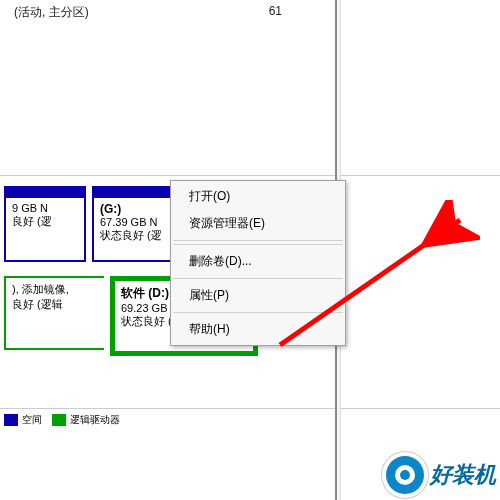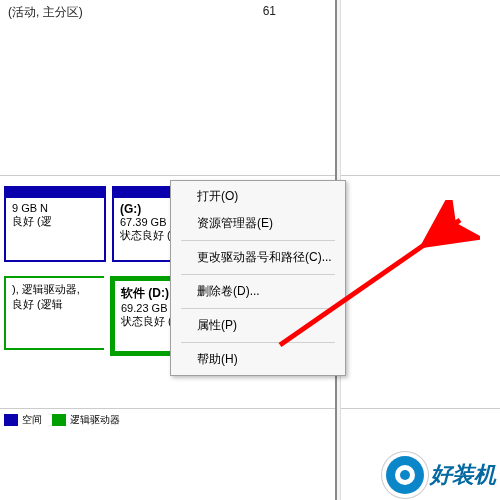--- a/index.html
+++ b/index.html
@@ -1,40 +1,40 @@
 <!DOCTYPE html>
 <html><head>
 <meta charset="utf-8">
 <style>
   * { box-sizing: border-box; margin: 0; padding: 0; }
   body { font-family: "Microsoft YaHei", Arial, sans-serif; font-size: 12px; background: #fff; width: 500px; height: 500px; overflow: hidden; position: relative; }
-  .header-row { padding: 4px 8px; color: #222; display: flex; }
+  .header-row { padding: 4px 14px; color: #222; display: flex; }
   .header-cell { white-space: nowrap; }
   .hval { margin-left: 180px; }
   .divider-area { margin-top: 150px; border-top: 1px solid #ccc; }
   .partitions { display: flex; gap: 6px; padding: 4px; margin-top: 6px; }
-  .blue-box { background: #fff; border: 2px solid #0b00ae; padding: 4px 6px; width: 102px; height: 76px; }
+  .blue-box { background: #fff; border: 2px solid #0b00ae; padding: 4px 6px; width: 82px; height: 76px; }
   .blue-header { height: 10px; background: #0b00ae; margin: -4px -6px 4px -6px; }
   .blue-box .title { font-weight: bold; }
   .blue-box .line { font-size: 11px; white-space: nowrap; overflow: hidden; }
   .blue-box.cut { width: 20px; overflow: hidden; }
   .blue-box.cut .line,.blue-box.cut .title{ margin-left:-2px; }
   .green-row { display:flex; gap:6px; padding:4px; margin-top:6px;}
   .green-outer { border: 3px solid #00a000; padding: 0; }
   .green-box { background:#fff; border:2px solid #00a000; padding:4px 6px; width:142px; height:74px;}
   .green-box .title{ font-weight:bold;}
   .green-box .line{ font-size:11px; white-space:nowrap; overflow:hidden;}
   .green-box.left { width: 100px; border-right: none; }
   .legend { margin-top: 48px; padding:4px 4px 6px 4px; border-top:1px solid #ccc; display:flex; align-items:center; gap:4px;}
   .swatch { width:14px; height:12px; display:inline-block;}
   .swatch.blue { background:#0b00ae; }
   .swatch.green { background:#00a000; border:1px solid #00a000;}
   .legend span { font-size:10px;}
   .panel-border { position:absolute; top:0; left:335px; width:6px; height:500px; border-left:2px solid #888; border-right:1px solid #ddd; background:#f4f4f4;}
-  .context-menu { position:absolute; left:170px; top:180px; width:176px; background:#f7f7f7; border:1px solid #a0a0a0; box-shadow:2px 2px 4px rgba(0,0,0,0.25); padding:2px 8px; z-index:5;}
+  .context-menu { position:absolute; left:170px; top:180px; width:176px; background:#f7f7f7; border:1px solid #a0a0a0; box-shadow:2px 2px 4px rgba(0,0,0,0.25); padding:2px 0; z-index:5;}
   .menu-item { padding:5px 18px; font-size:12px; color:#000; cursor:default; white-space:nowrap;}
   .menu-item.disabled { color:#8c8c8c; }
   .menu-sep { height:1px; background:#d0d0d0; margin:3px 2px;}
   .arrow { position:absolute; z-index:6; pointer-events:none; }
   .watermark { position:absolute; right:4px; bottom:6px; display:flex; align-items:center; gap:6px; z-index:7;}
   .wm-icon { width:38px; height:38px; border-radius:50%; background:#0b87c9; display:flex; align-items:center; justify-content:center; box-shadow:0 0 0 4px #fff, 0 0 0 5px #ccc;}
   .wm-eye { width:20px; height:20px; border-radius:50%; background:#fff; position:relative;}
   .wm-eye::after{content:""; position:absolute; width:10px; height:10px; background:#0b87c9; border-radius:50%; top:5px; left:5px;}
   .wm-text { font-size:22px; font-weight:bold; color:#0369a1; font-style:italic; text-shadow:0 1px 0 #fff;}
 </style>
@@ -64,21 +64,21 @@
       <div class="blue-header"></div>
       <div class="title">(H</div>
       <div class="line">67.3</div>
       <div class="line">状态</div>
     </div>
   </div>
 
   <div class="green-row">
     <div class="green-box left">
       <div class="title"></div>
-      <div class="line">), 逻辑驱动器,</div>
+      <div class="line">), 添加镜像,</div>
       <div class="line">良好 (逻辑</div>
     </div>
     <div class="green-outer">
       <div class="green-box">
         <div class="title">软件  (D:)</div>
         <div class="line">69.23 GB NTF</div>
         <div class="line">状态良好 (逻辑</div>
       </div>
     </div>
   </div>
@@ -90,21 +90,20 @@
     <span>逻辑驱动器</span>
   </div>
 </div>
 
 <div class="panel-border"></div>
 
 <div class="context-menu">
   <div class="menu-item">打开(O)</div>
   <div class="menu-item">资源管理器(E)</div>
   <div class="menu-sep"></div>
-  <div class="menu-item">更改驱动器号和路径(C)...</div>
   <div class="menu-sep"></div>
   <div class="menu-item">删除卷(D)...</div>
   <div class="menu-sep"></div>
   <div class="menu-item">属性(P)</div>
   <div class="menu-sep"></div>
   <div class="menu-item">帮助(H)</div>
 </div>
 
 <svg class="arrow" style="left:250px; top:200px;" width="230" height="170">
   <defs>

